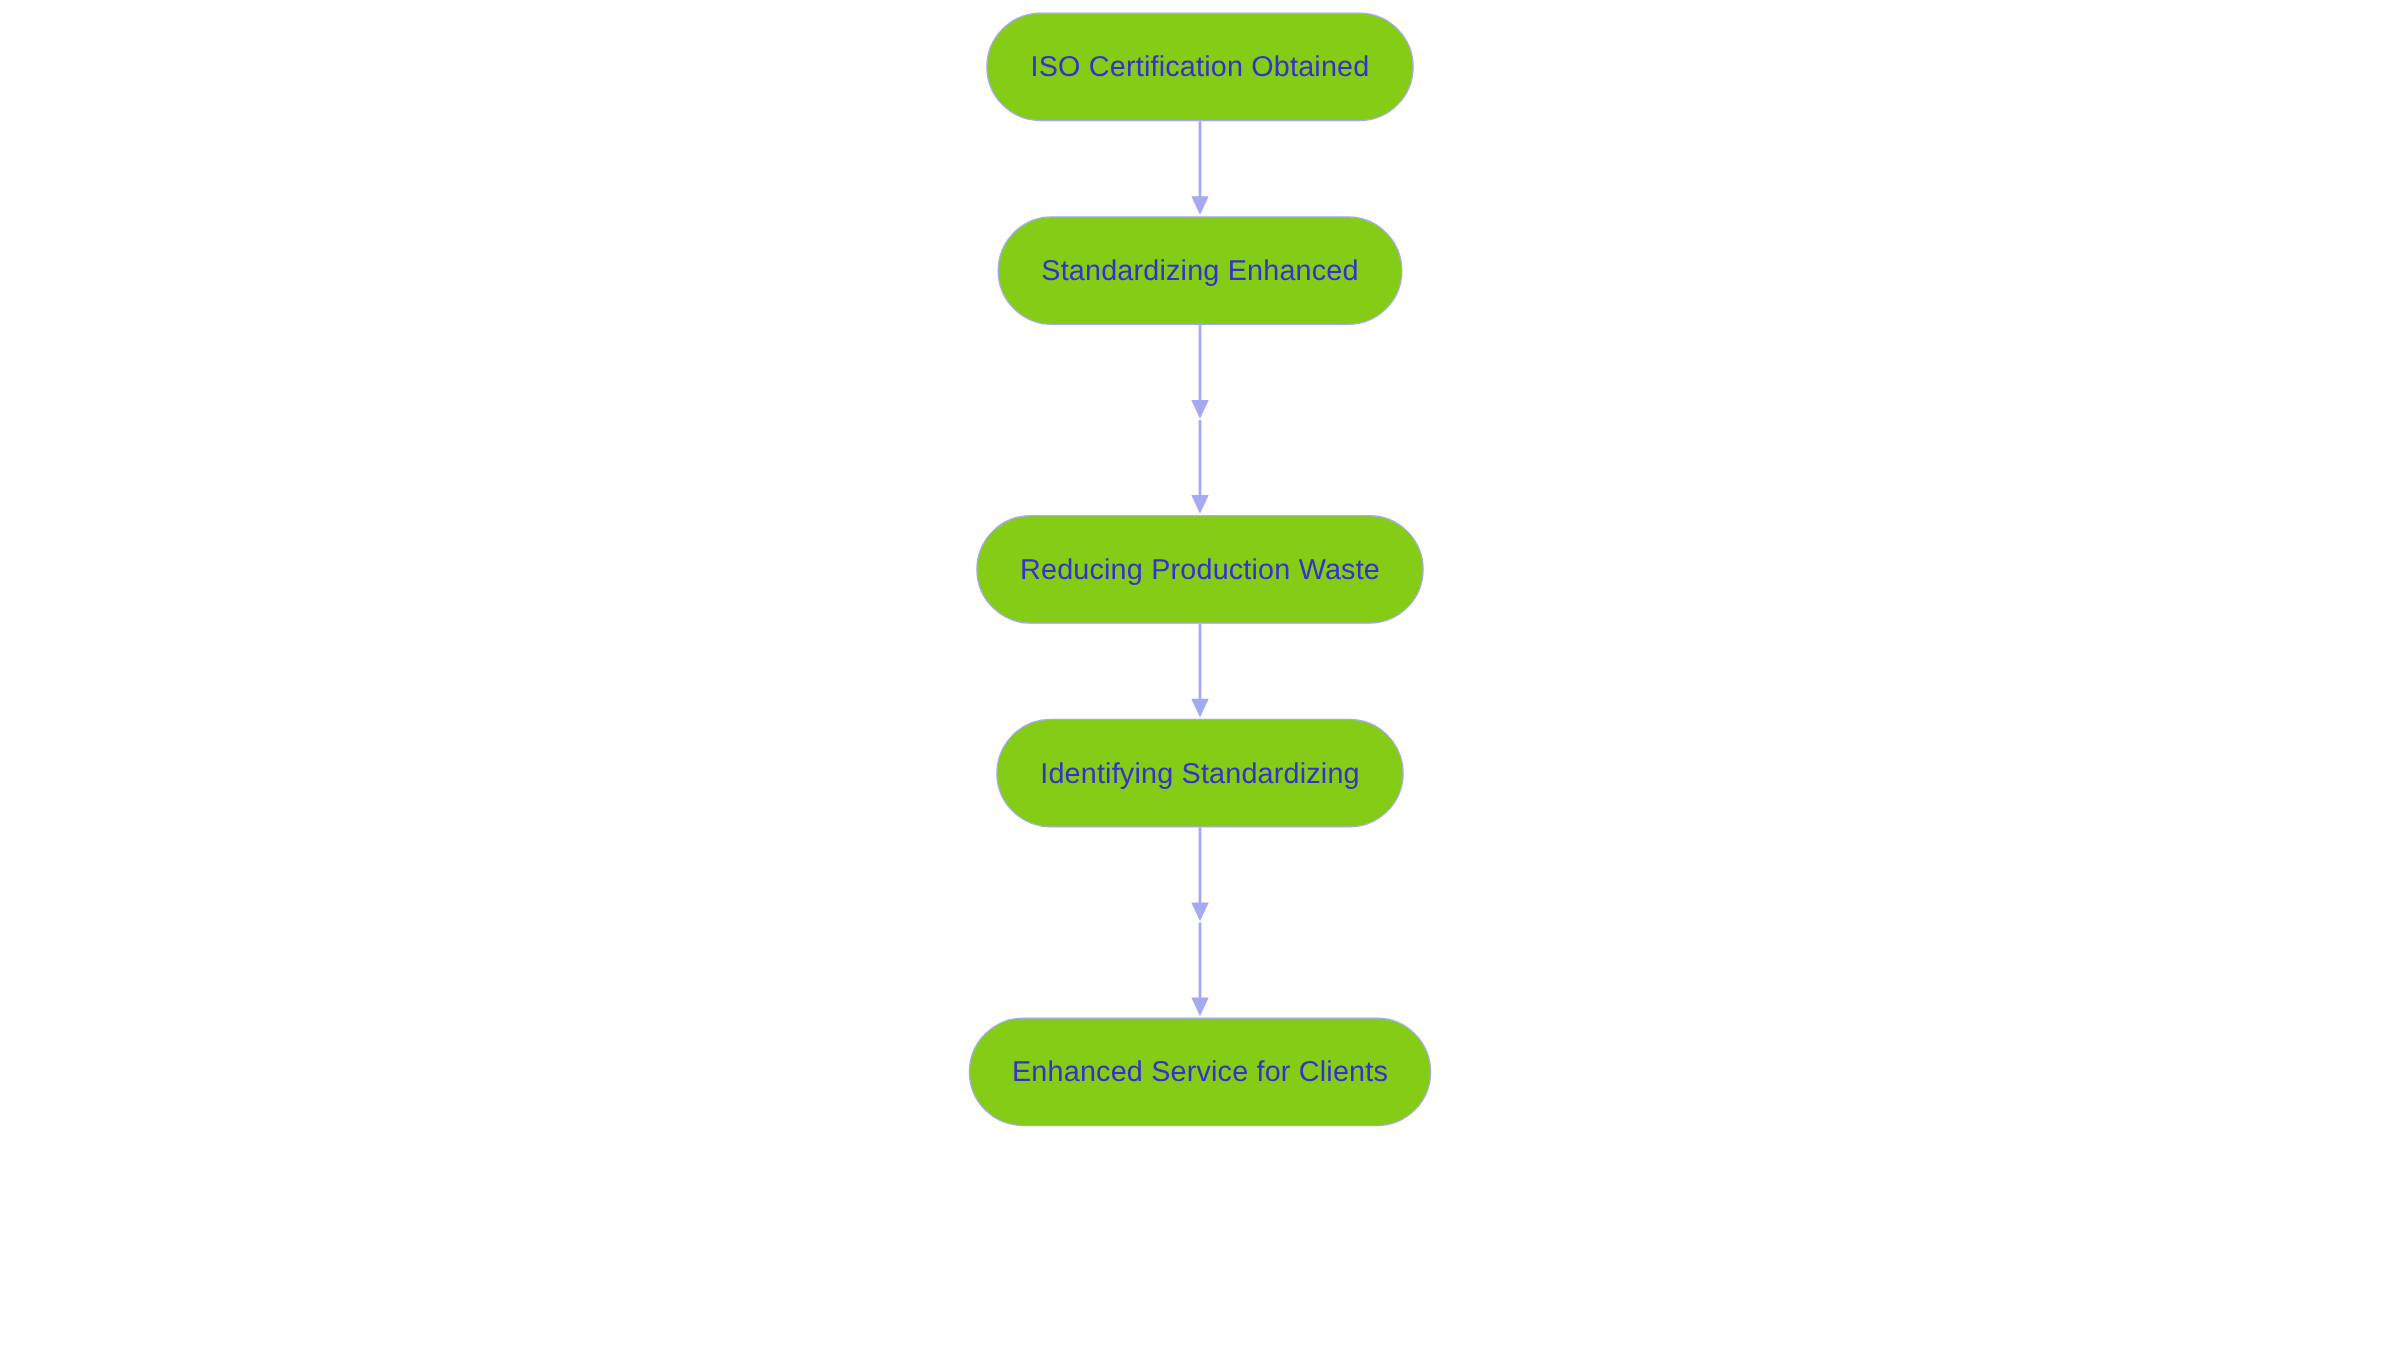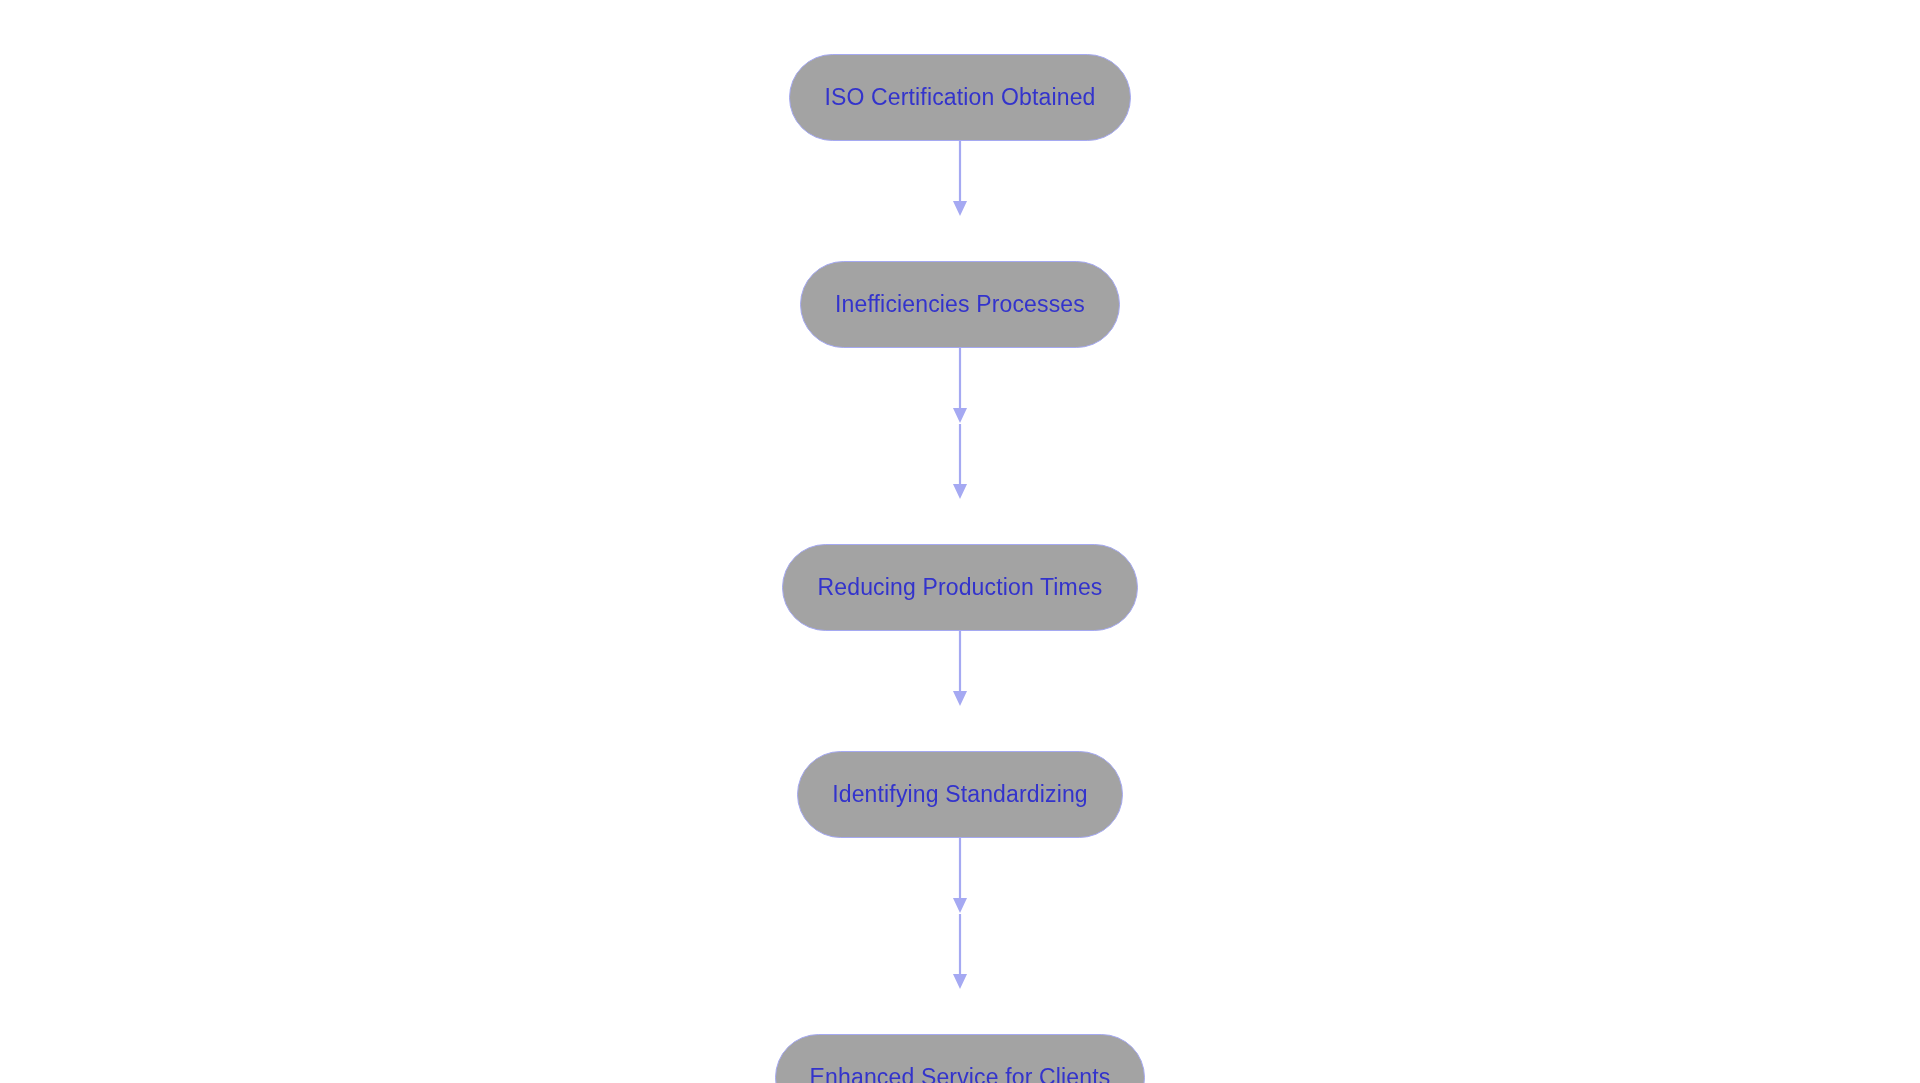--- a/index.html
+++ b/index.html
@@ -36,26 +36,25 @@
     box-sizing: border-box;
   }
 
   .flow-node {
     position: relative;
     height: 87px;
     box-sizing: border-box;
     display: flex;
     align-items: center;
     justify-content: center;
-    background: #a3a3a3;
+    background: #84cc16;
     border: 1.6px solid #a5a9f2;
     border-radius: 46px;
     padding: 0 34px;
     flex: none;
-    margin-top: 44px;
   }
 
   .flow-node-label {
     font-family: "Liberation Sans", sans-serif;
     font-size: 23px;
     font-weight: 400;
     line-height: 1;
     color: #3333cc;
     white-space: nowrap;
     letter-spacing: 0.15px;
@@ -87,40 +86,40 @@
     </div>
 
     <div class="flow-connector">
       <svg viewBox="0 0 20 76" xmlns="http://www.w3.org/2000/svg" aria-hidden="true">
         <line x1="10" y1="0" x2="10" y2="62" stroke="#a5a9f2" stroke-width="2.2"></line>
         <polygon points="3,60 17,60 10,75" fill="#a5a9f2"></polygon>
       </svg>
     </div>
 
     <div class="flow-node">
-      <span class="flow-node-label">Inefficiencies Processes</span>
+      <span class="flow-node-label">Standardizing Enhanced</span>
     </div>
 
     <div class="flow-connector">
       <svg viewBox="0 0 20 76" xmlns="http://www.w3.org/2000/svg" aria-hidden="true">
         <line x1="10" y1="0" x2="10" y2="62" stroke="#a5a9f2" stroke-width="2.2"></line>
         <polygon points="3,60 17,60 10,75" fill="#a5a9f2"></polygon>
       </svg>
     </div>
 
 
     <div class="flow-connector">
       <svg viewBox="0 0 20 76" xmlns="http://www.w3.org/2000/svg" aria-hidden="true">
         <line x1="10" y1="0" x2="10" y2="62" stroke="#a5a9f2" stroke-width="2.2"></line>
         <polygon points="3,60 17,60 10,75" fill="#a5a9f2"></polygon>
       </svg>
     </div>
 
     <div class="flow-node">
-      <span class="flow-node-label">Reducing Production Times</span>
+      <span class="flow-node-label">Reducing Production Waste</span>
     </div>
 
     <div class="flow-connector">
       <svg viewBox="0 0 20 76" xmlns="http://www.w3.org/2000/svg" aria-hidden="true">
         <line x1="10" y1="0" x2="10" y2="62" stroke="#a5a9f2" stroke-width="2.2"></line>
         <polygon points="3,60 17,60 10,75" fill="#a5a9f2"></polygon>
       </svg>
     </div>
 
     <div class="flow-node">

